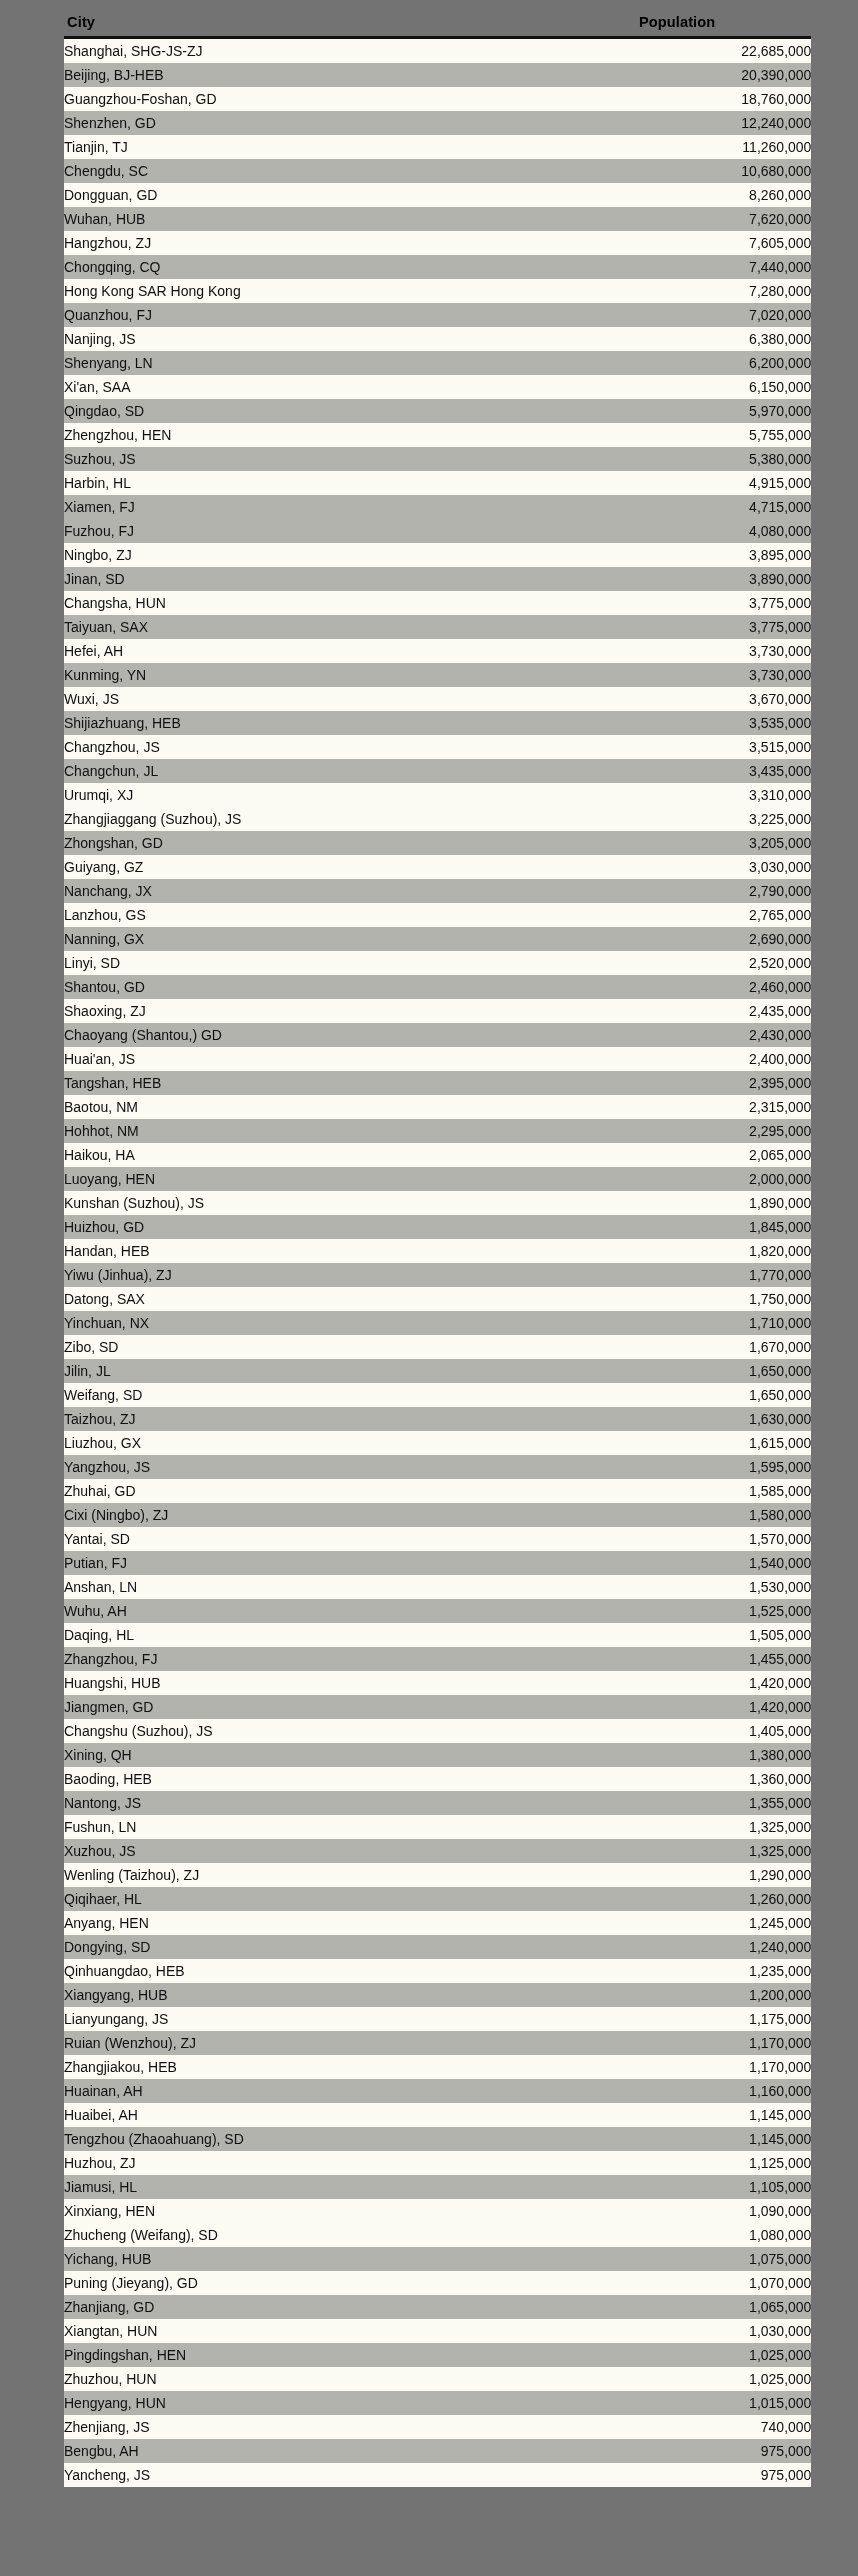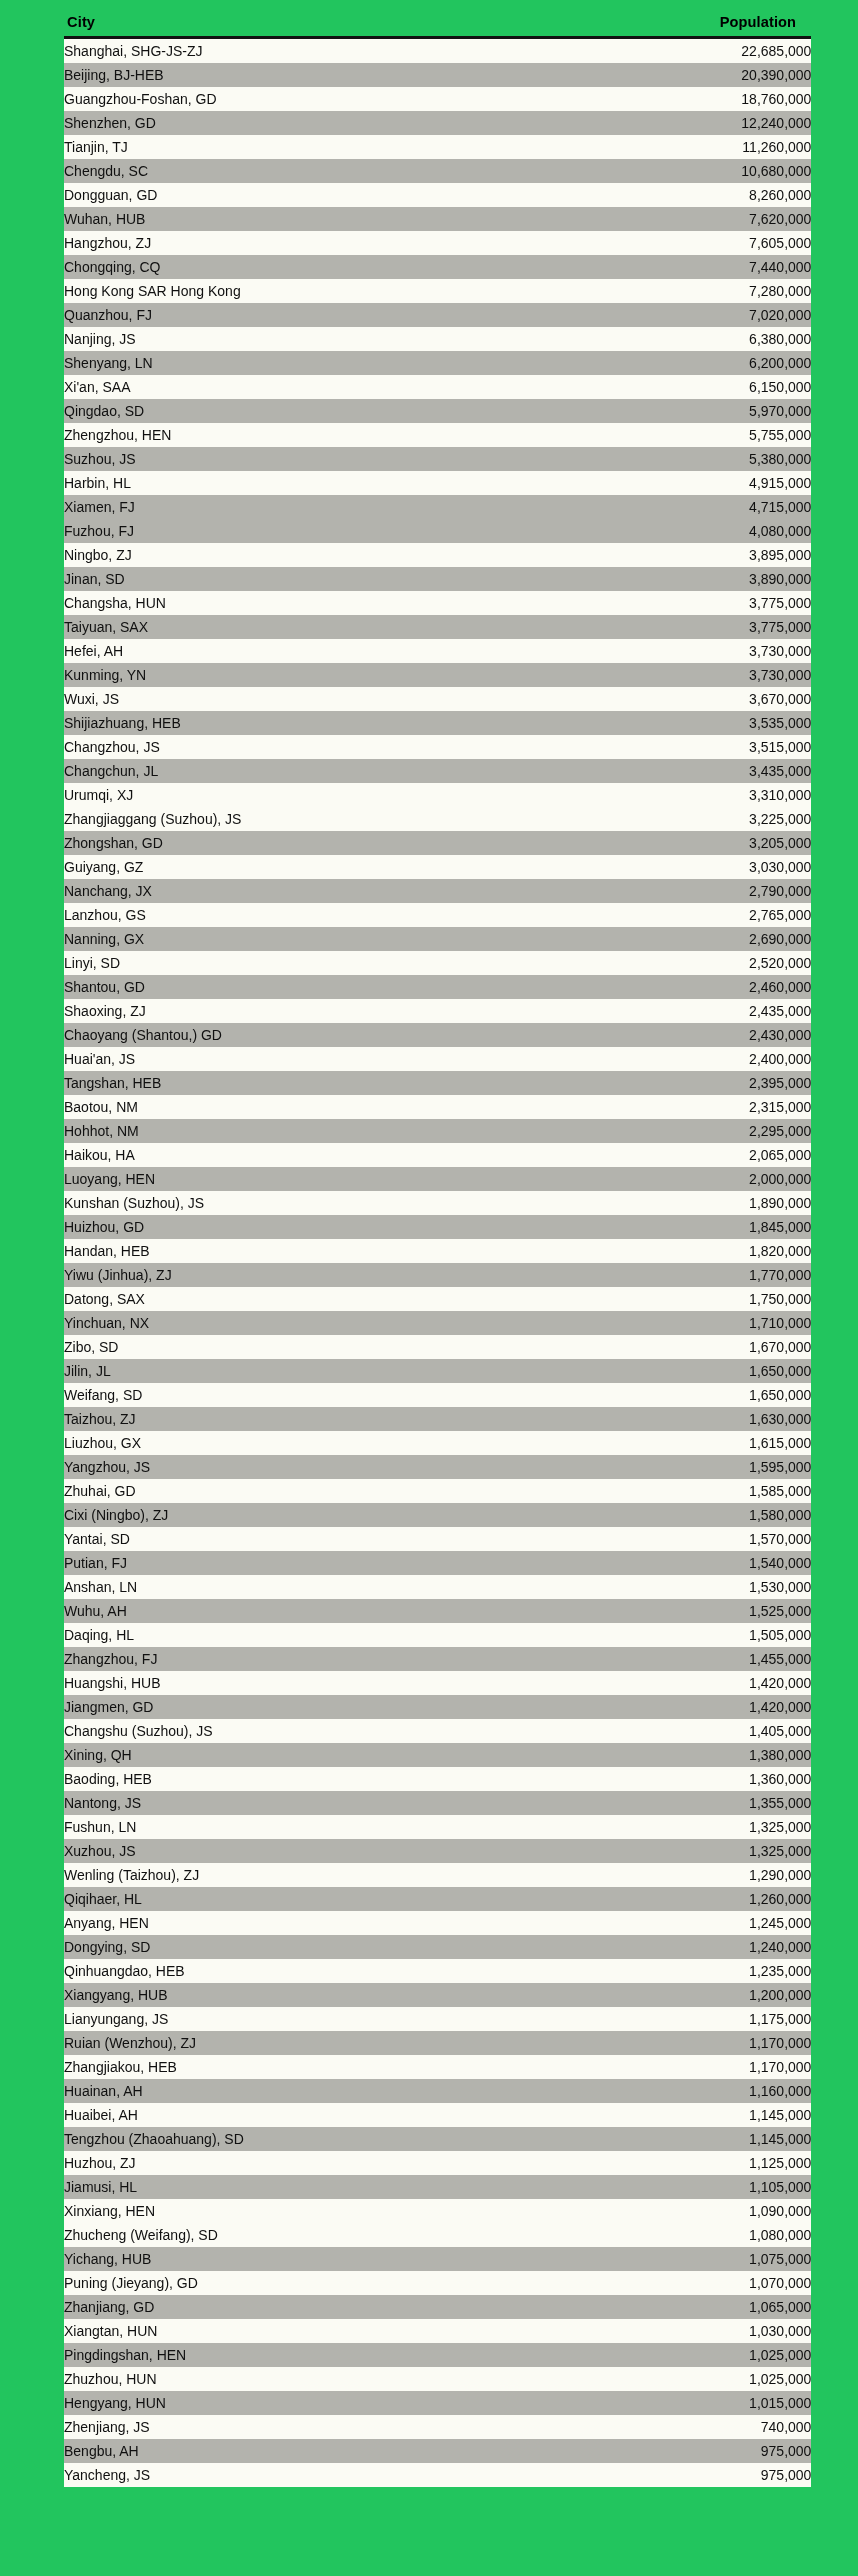--- a/index.html
+++ b/index.html
@@ -9,21 +9,21 @@
   body {
     width: 859px;
     min-height: 2576px;
     background: #fbfbf4;
     font-family: "Liberation Sans", sans-serif;
     -webkit-font-smoothing: antialiased;
   }
   .page {
     width: 859px;
     min-height: 2576px;
-    background: #22c55e;
+    background: #737373;
     box-sizing: border-box;
     padding: 8px;
     position: relative;
   }
   .table-wrap {
     position: absolute;
     left: 64px;
     top: 14px;
     width: 728px;
   }
@@ -40,21 +40,20 @@
     border-bottom: 3.1px solid #111111;
     background: transparent;
     letter-spacing: 0.1px;
   }
   th.col-city {
     text-align: left;
     width: 491px;
     padding-left: 3.1px !important;
   }
   th.col-pop {
-    text-align: right;
     width: 238px;
     padding-right: 15.3px !important;
   }
   table.poptable tbody tr {
     height: 24px;
   }
   table.poptable tbody tr.odd-row {
     background: #fbfbf4;
   }
   table.poptable tbody tr.even-row {

